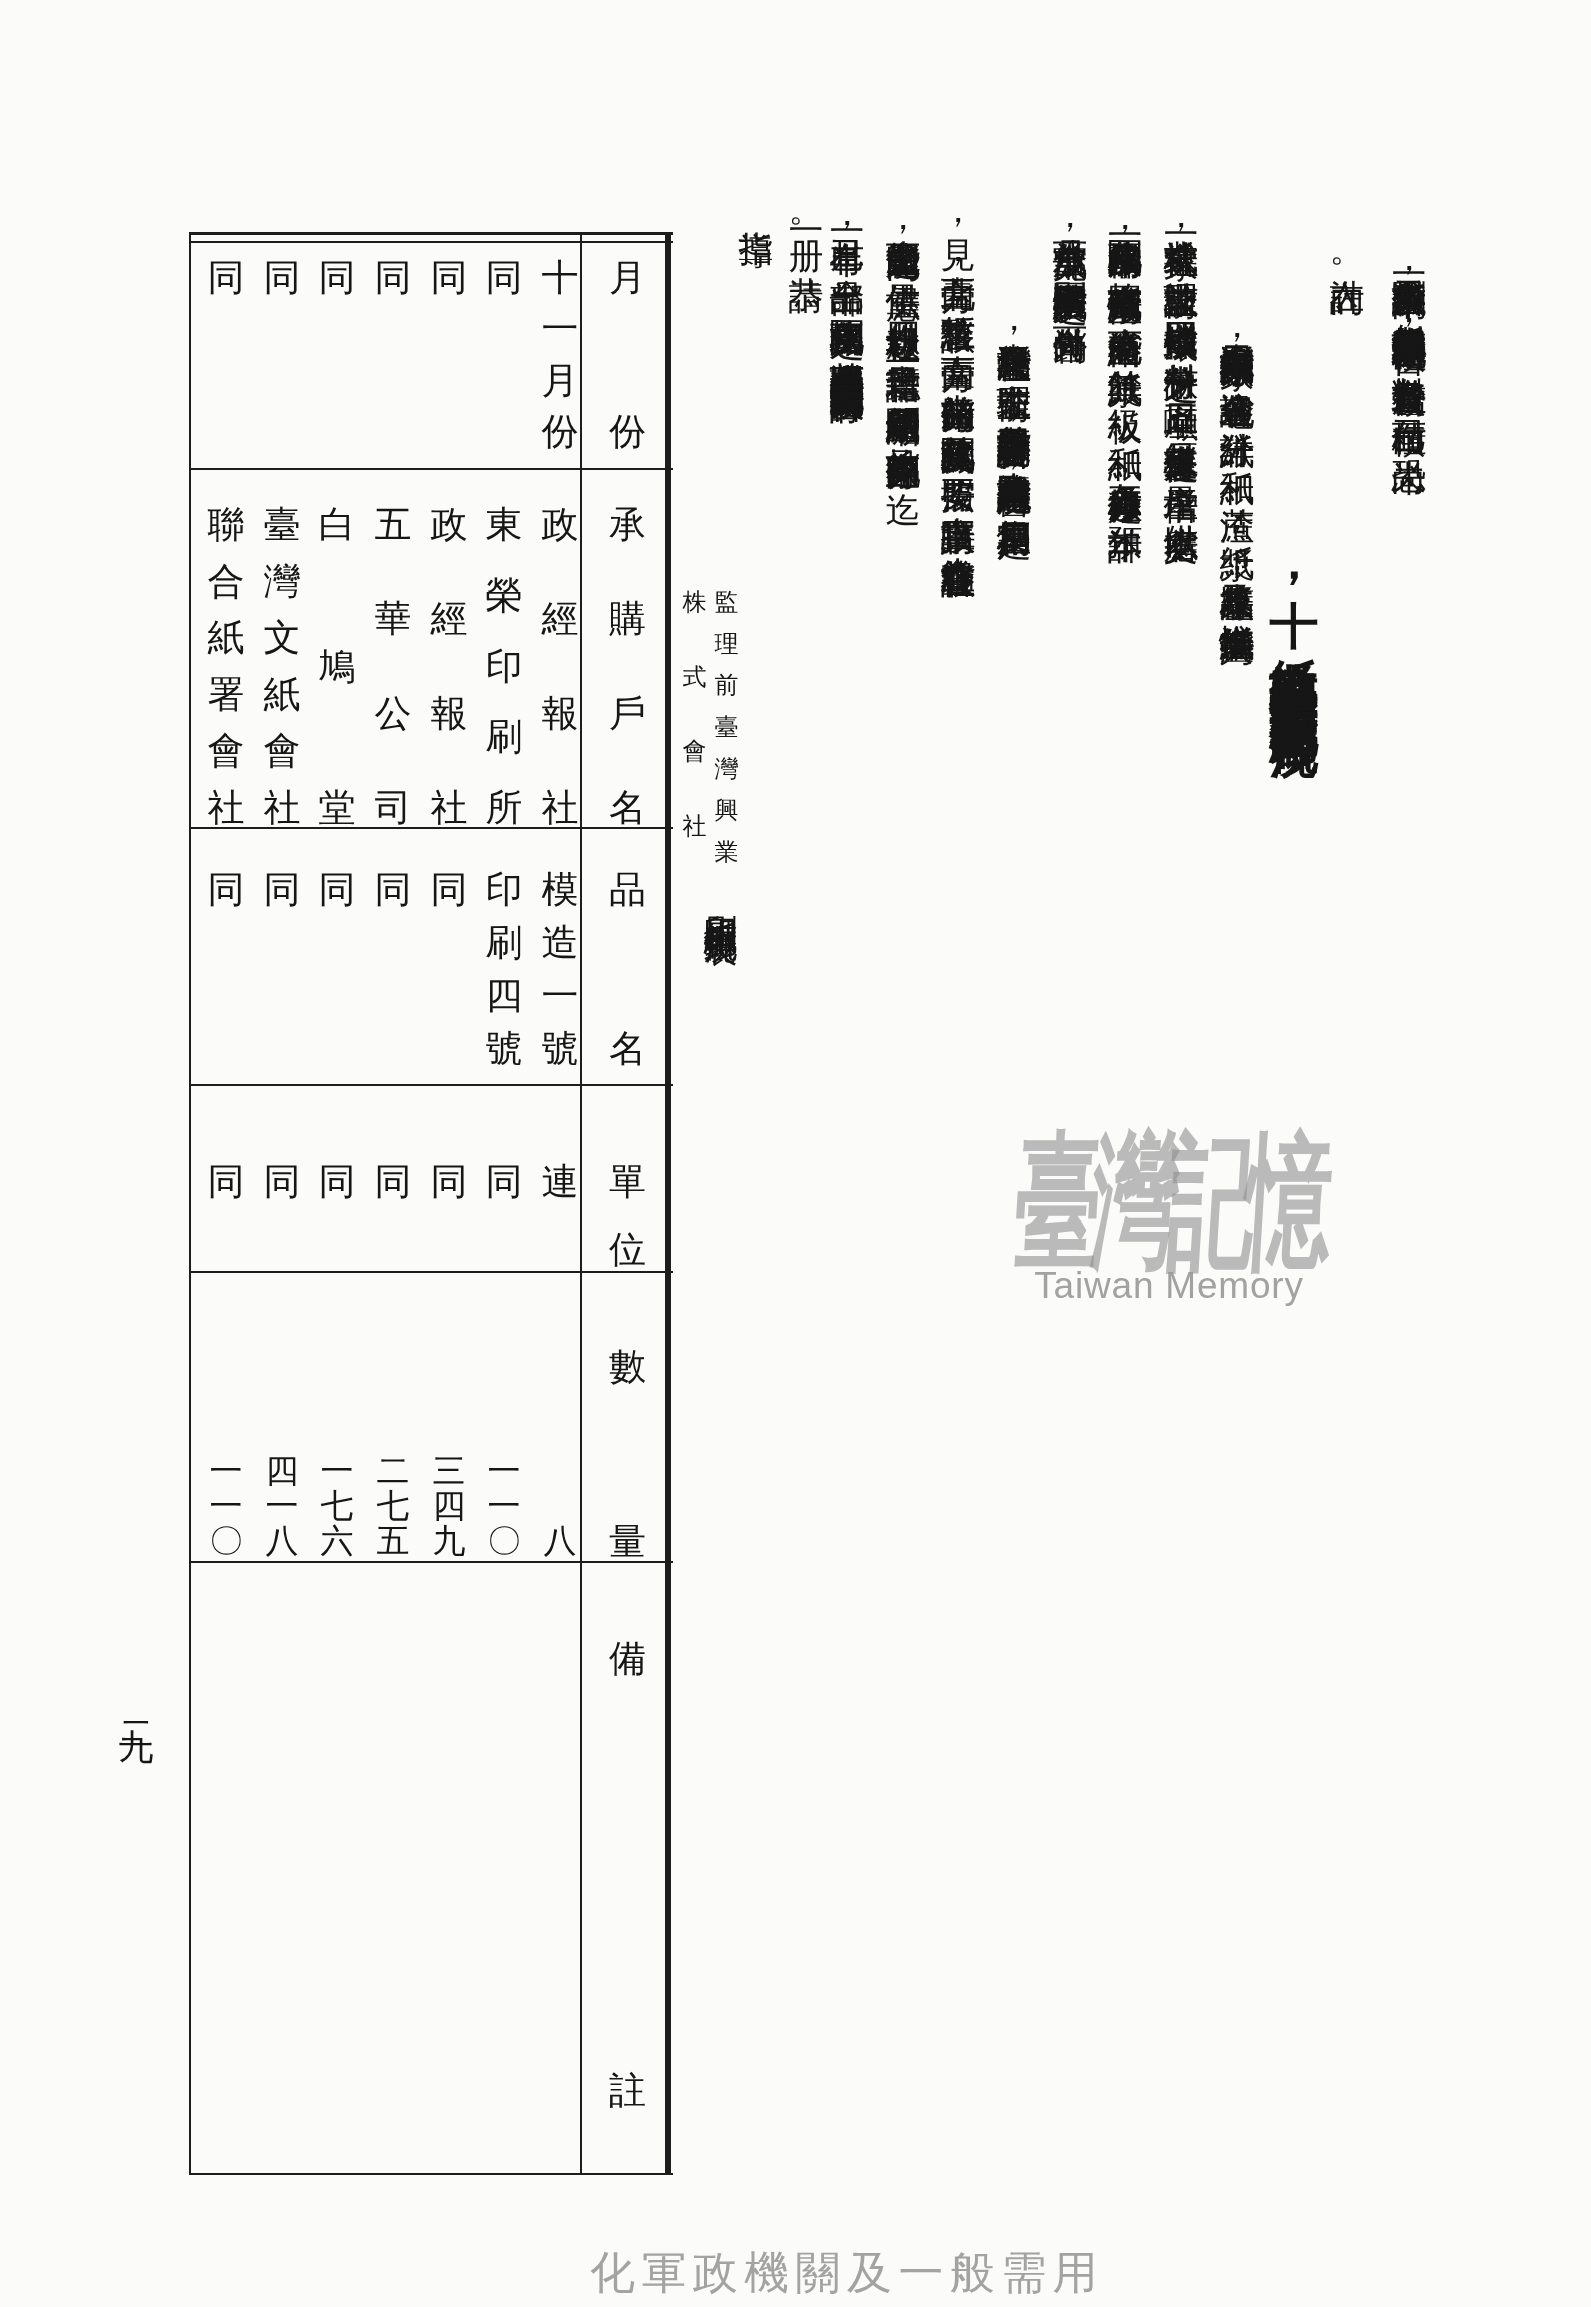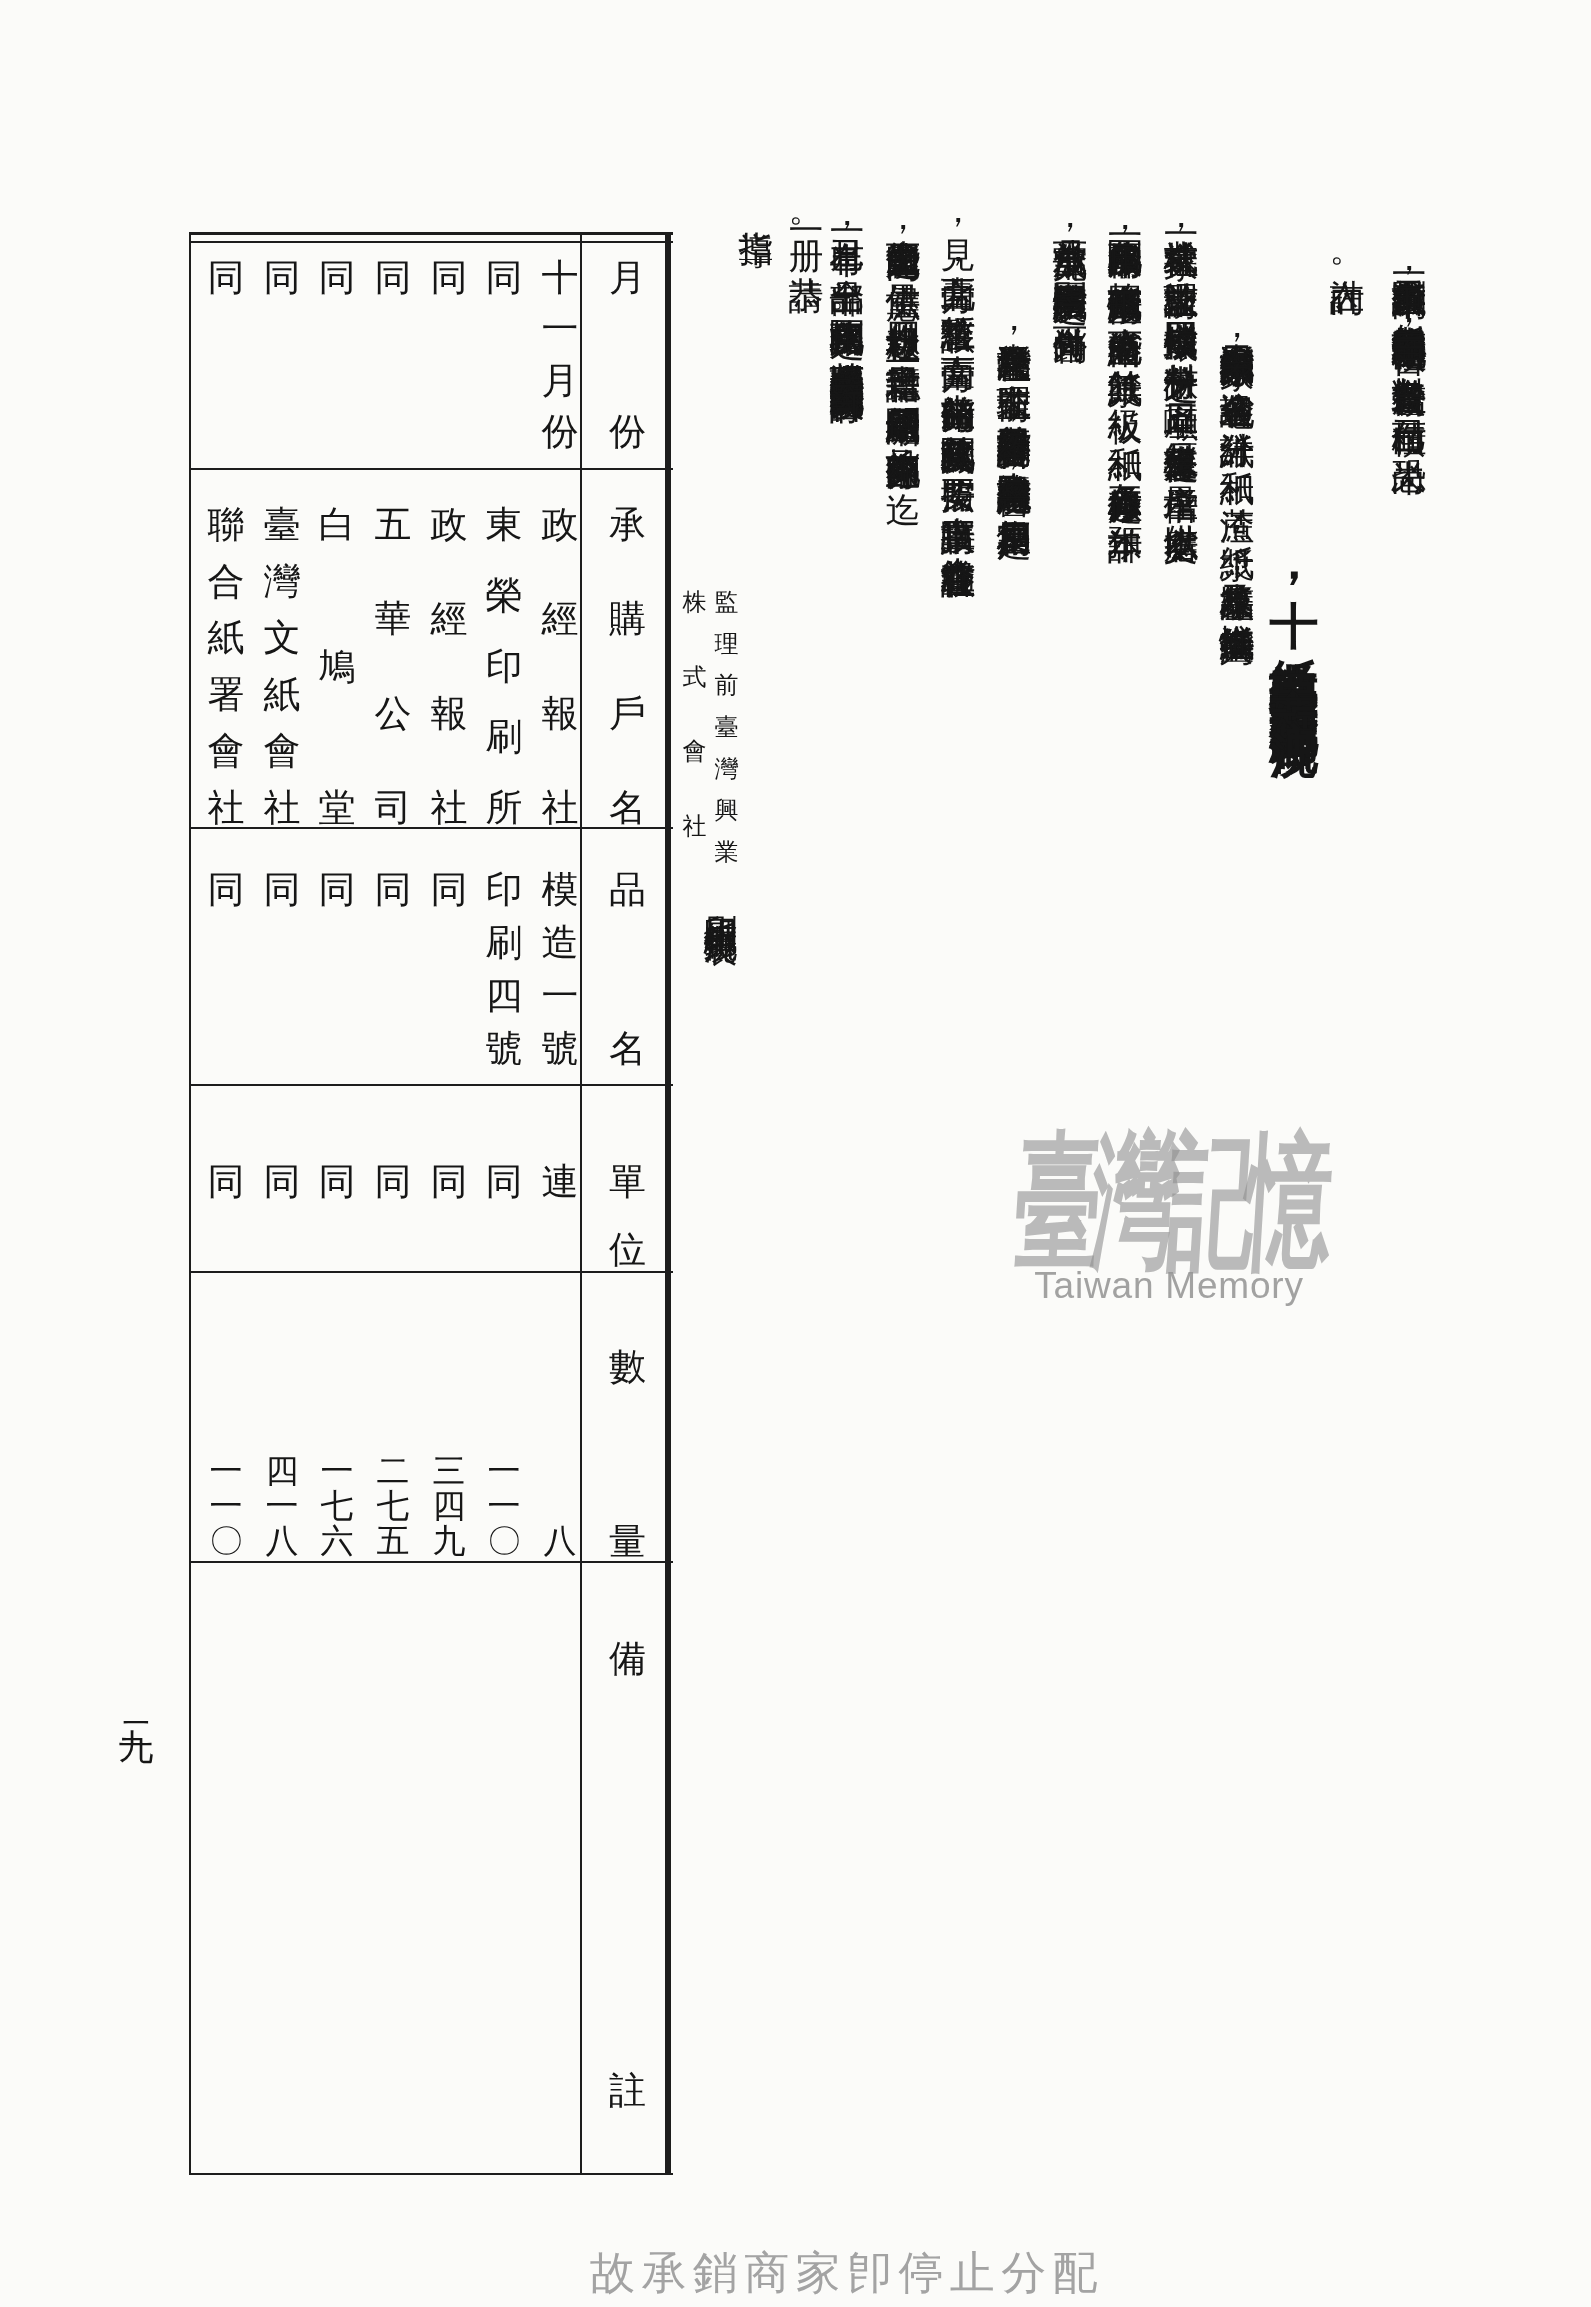--- a/index.html
+++ b/index.html
@@ -304,14 +304,14 @@
     <div>〇</div>
   </div>
 
 <div class="watermark">
   <div class="wm-cjk">臺灣記憶</div>
   <div class="wm-latin">Taiwan Memory</div>
 </div>
 
 <div class="vcol pagenum" style="left:118px; top:1696px;">二九</div>
 
-<div class="footer">故承銷商家卽停止分配</div>
+<div class="footer">化軍政機關及一般需用</div>
 
 
 </body></html>

